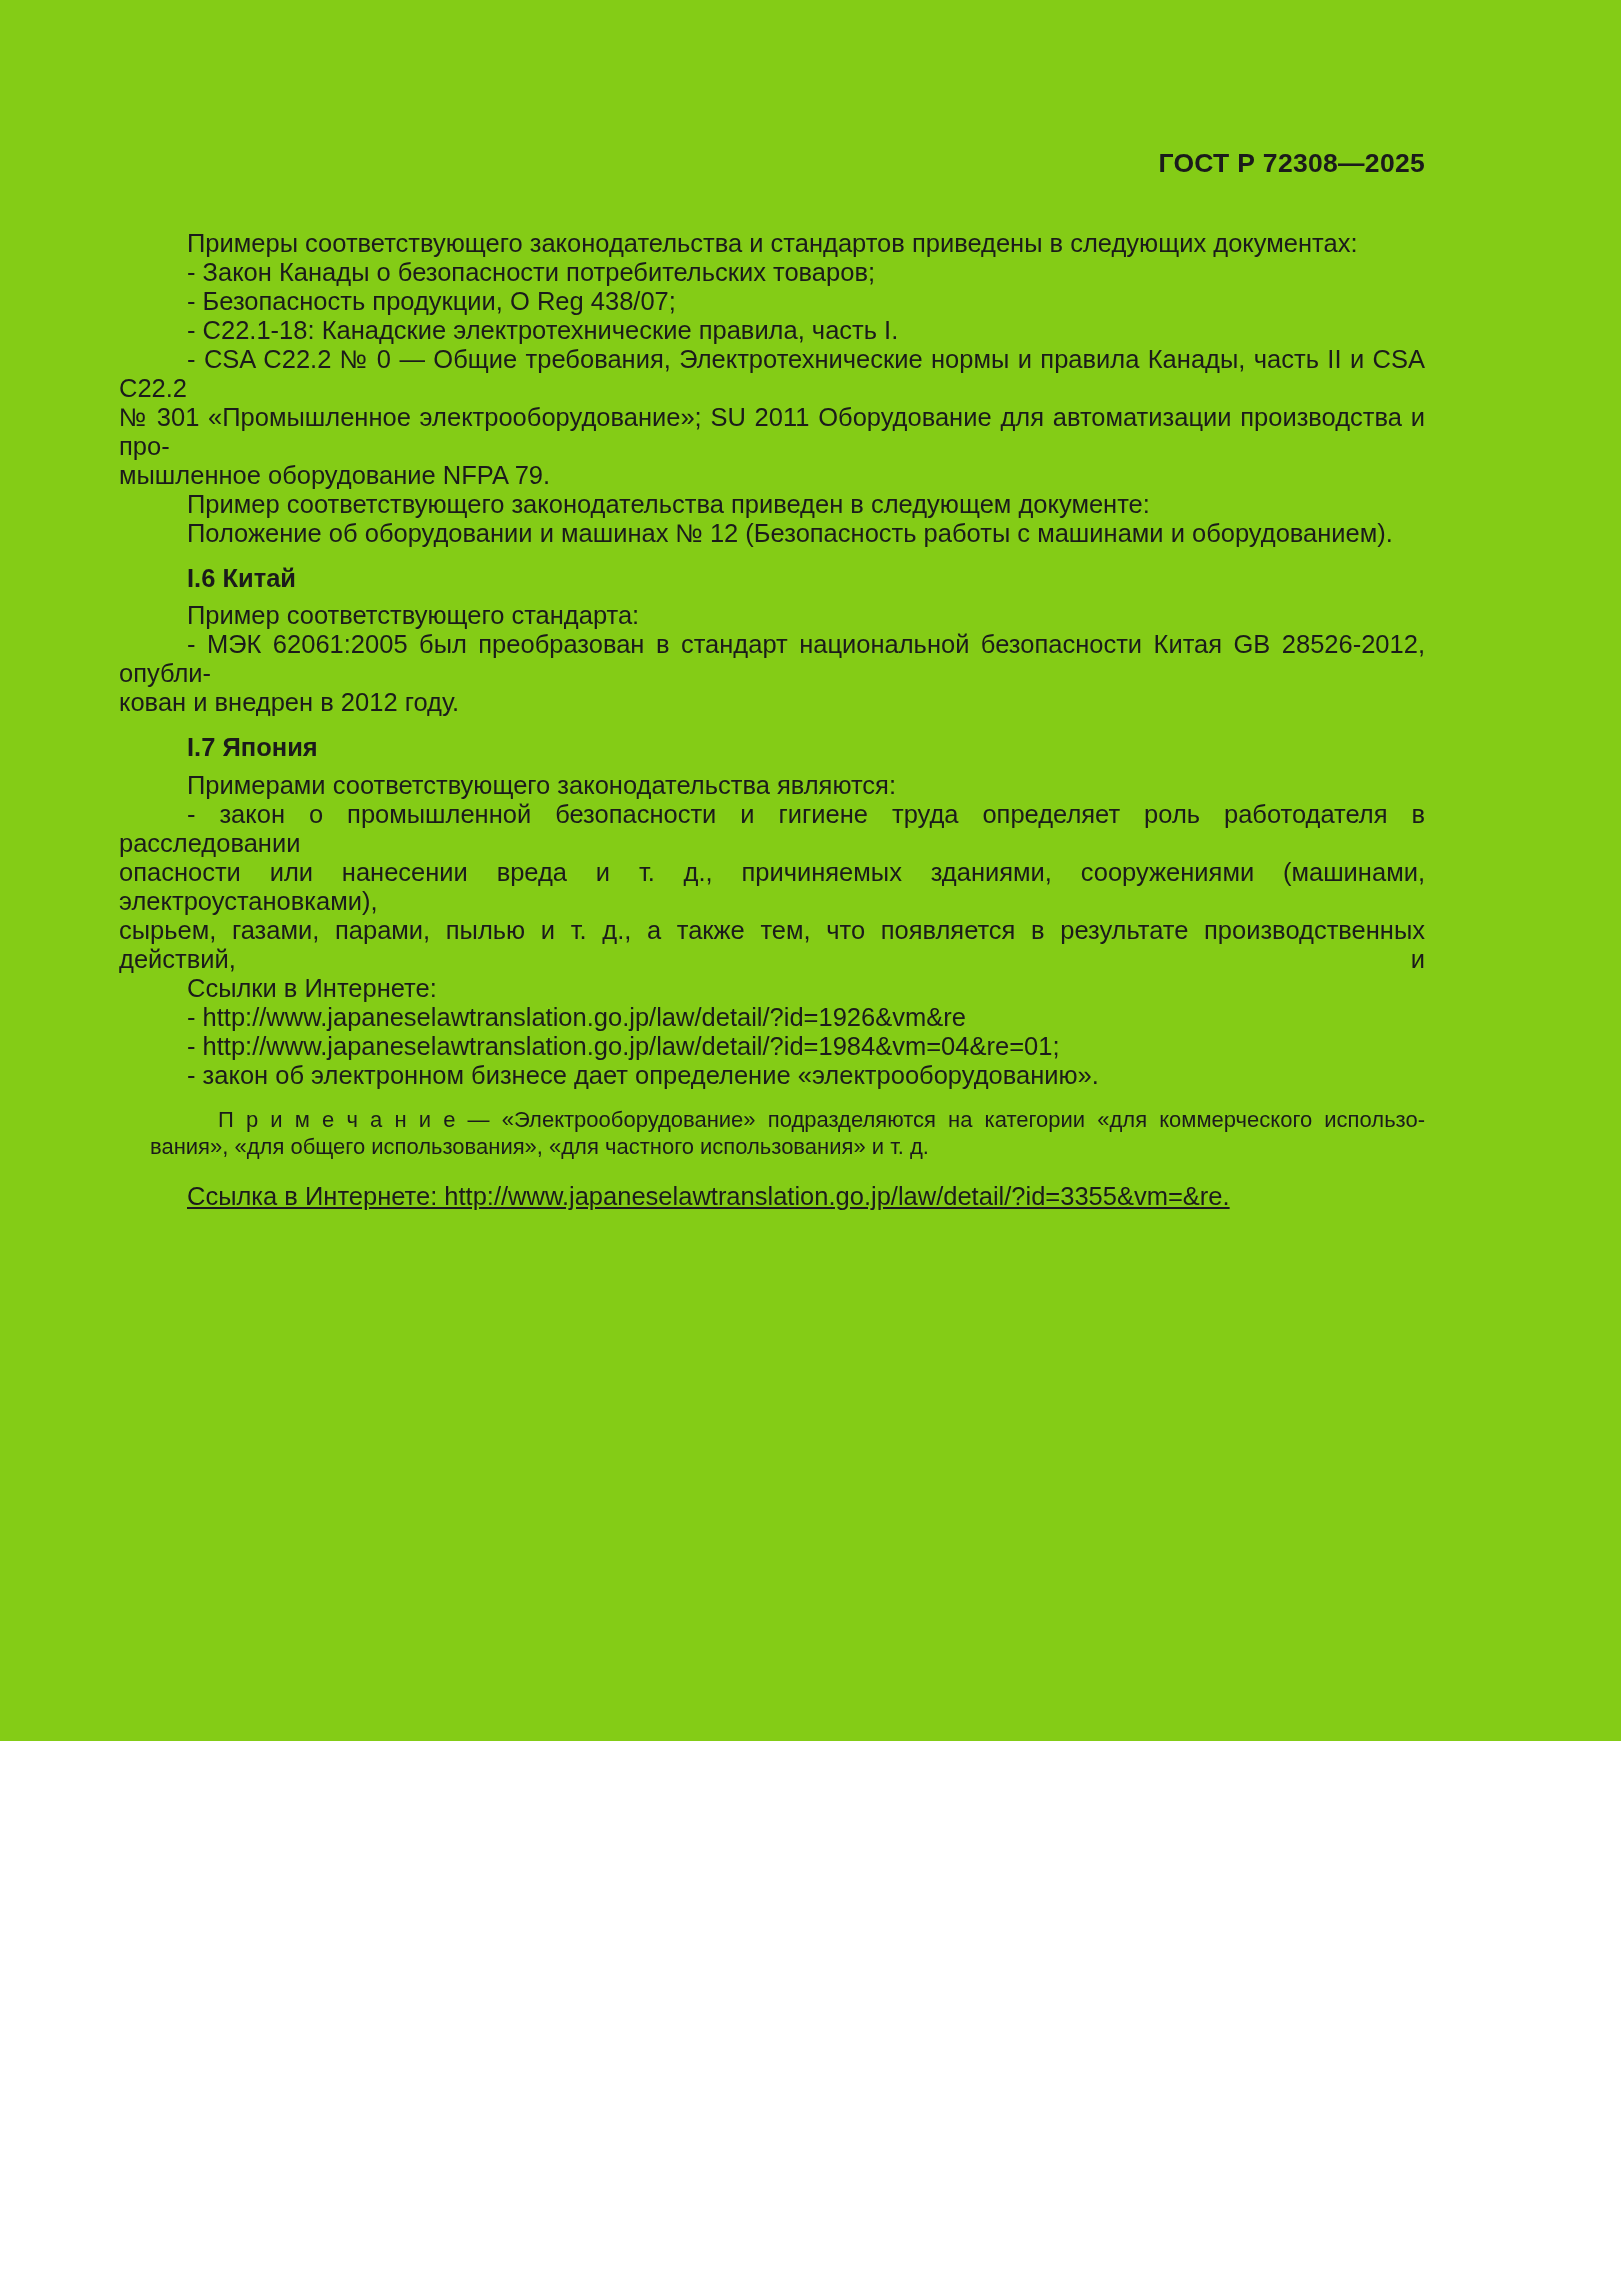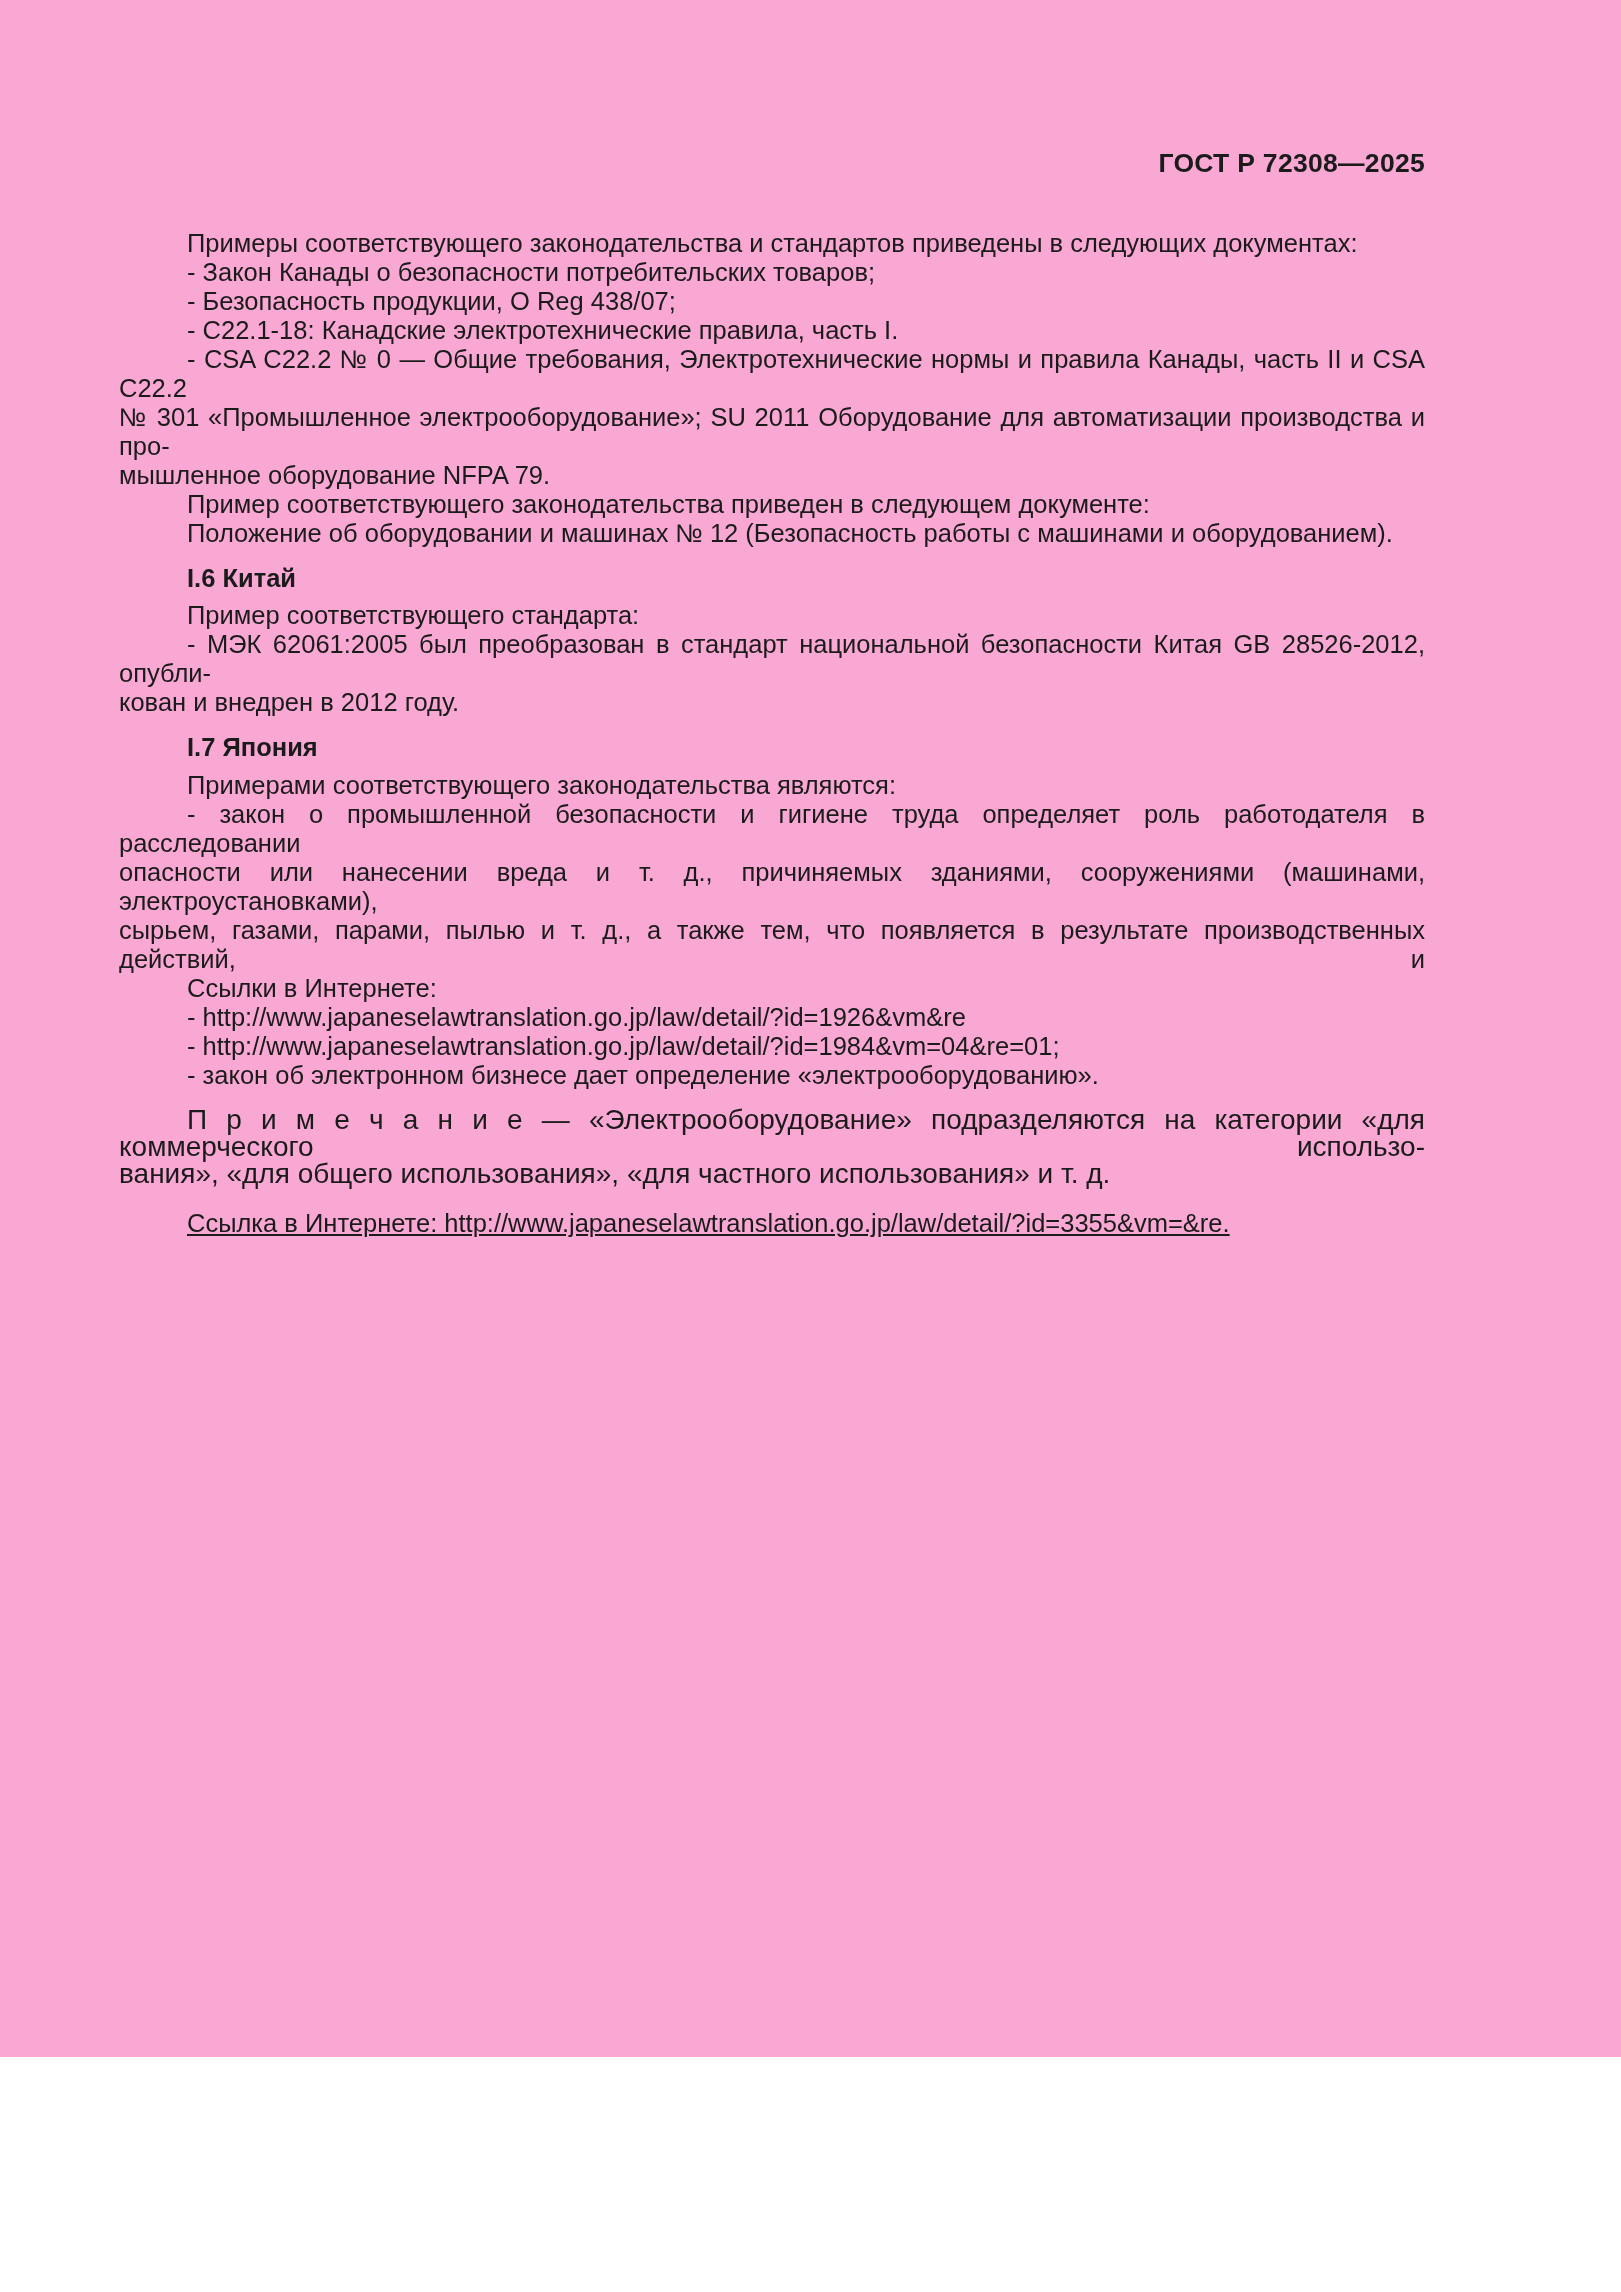--- a/index.html
+++ b/index.html
@@ -1,21 +1,21 @@
 <!DOCTYPE html>
 <html><head>
 <meta charset="utf-8">
 <style>
   * { margin: 0; padding: 0; box-sizing: border-box; }
   html, body { background: #ffffff; }
   .page {
     position: relative;
     width: 1621px;
-    height: 2057px;
-    background: #f9a8d4;
+    height: 1741px;
+    background: #84cc16;
     font-family: "Liberation Sans", sans-serif;
     color: #1b1b1b;
     overflow: hidden;
   }
   .doc-header {
     position: absolute;
     top: 148px;
     left: 119px;
     width: 1306px;
     text-align: right;
@@ -35,23 +35,24 @@
   .line { min-height: 29px; }
   .line.indent { text-indent: 68px; }
   .line.fill { text-align: justify; text-align-last: justify; }
   .heading {
     font-weight: bold;
     text-indent: 68px;
     margin-top: 15.7px;
     margin-bottom: 8.8px;
   }
   .note {
-    font-size: 28px;
+    font-size: 22px;
     line-height: 27.4px;
     margin-top: 15.7px;
+    margin-left: 31px;
   }
   .note .line { min-height: 27.4px; }
   .note + .para { margin-top: 21.6px; text-decoration: underline; }
   .page-number {
     position: absolute;
     top: 2070px;
     left: 119px;
     width: 1306px;
     text-align: right;
     font-size: 25.5px;

